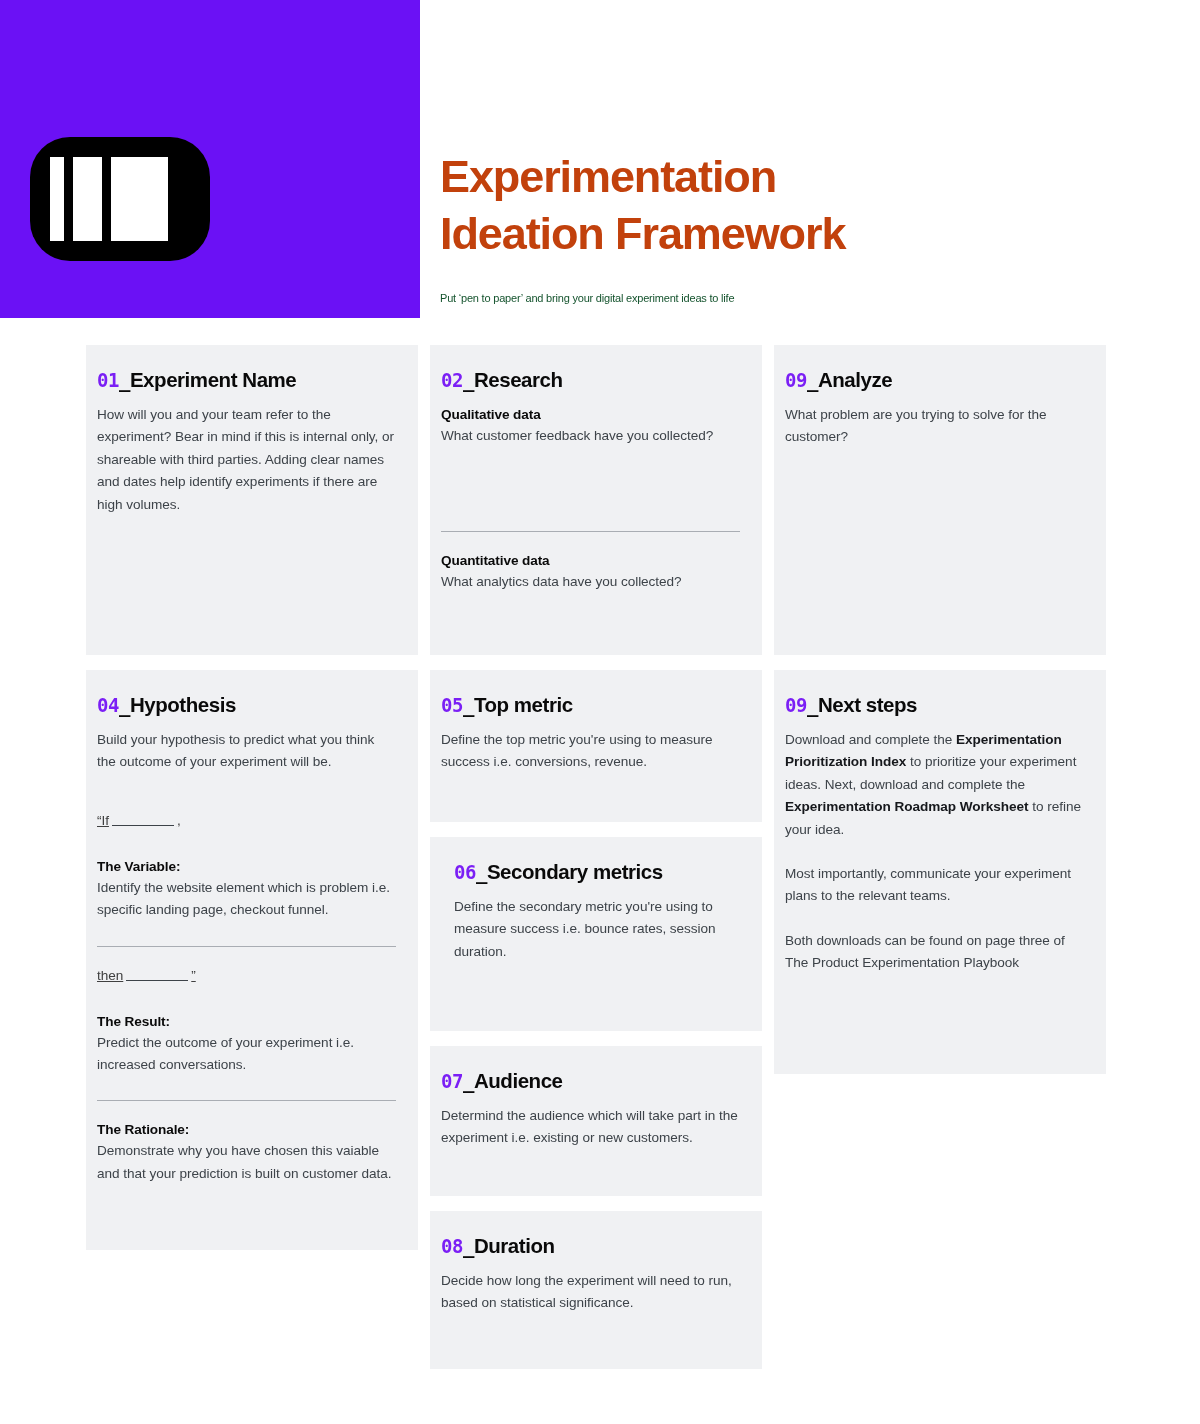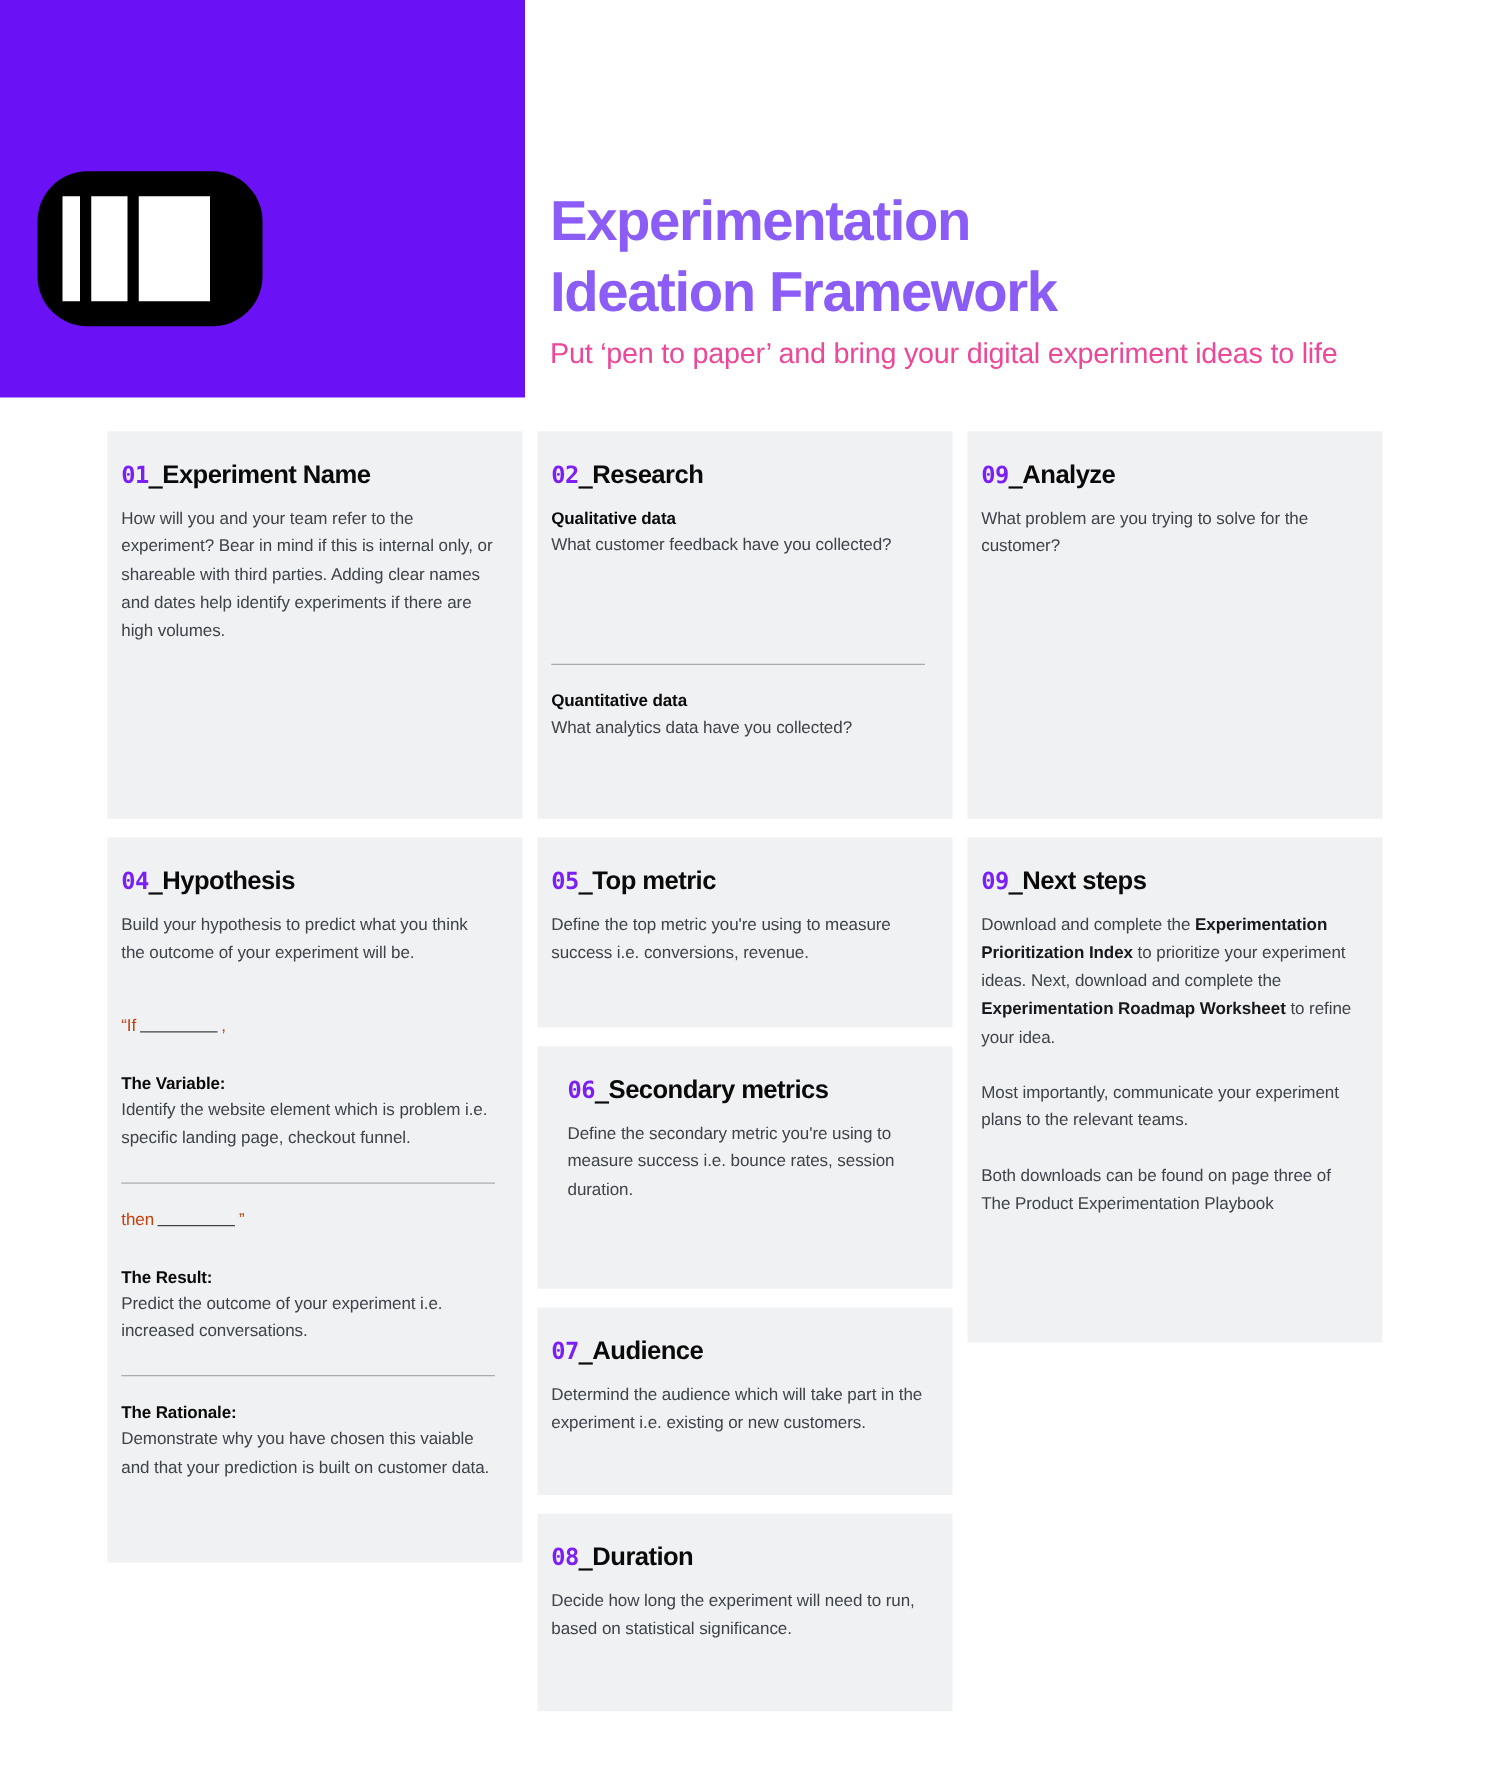--- a/index.html
+++ b/index.html
@@ -63,30 +63,30 @@
     left: 440px;
     top: 148px;
     width: 720px;
   }
 
   .header-title {
     font-size: 45px;
     line-height: 57px;
     font-weight: 700;
     letter-spacing: -1.1px;
-    color: #8b5cf6;
+    color: #c2410c;
   }
 
   .header-subtitle {
-    margin-top: 8px;
-    font-size: 23px;
+    margin-top: 24px;
+    font-size: 11px;
     line-height: 24px;
     font-weight: 400;
     letter-spacing: -0.2px;
-    color: #ec4899;
+    color: #14532d;
   }
 
   
   .grid {
     position: absolute;
     left: 86px;
     top: 345px;
     width: 1016px;
     display: grid;
     grid-template-columns: 332px 332px 332px;
@@ -156,22 +156,23 @@
     margin: 0;
   }
 
   .spacer-sm { height: 18px; }
   .spacer-md { height: 24px; }
   .spacer-lg { height: 36px; }
 
   .fill-line {
     font-size: 13.6px;
     line-height: 22px;
-    color: #c2410c;
+    color: #404040;
     letter-spacing: -0.05px;
+    text-decoration: underline;
   }
   .fill-line .blank {
     display: inline-block;
     width: 62px;
     border-bottom: 1.6px solid #3d4349;
     margin: 0 3px -1px 3px;
     height: 12px;
   }
 
   b.inline-strong { font-weight: 700; color: #16181c; }

